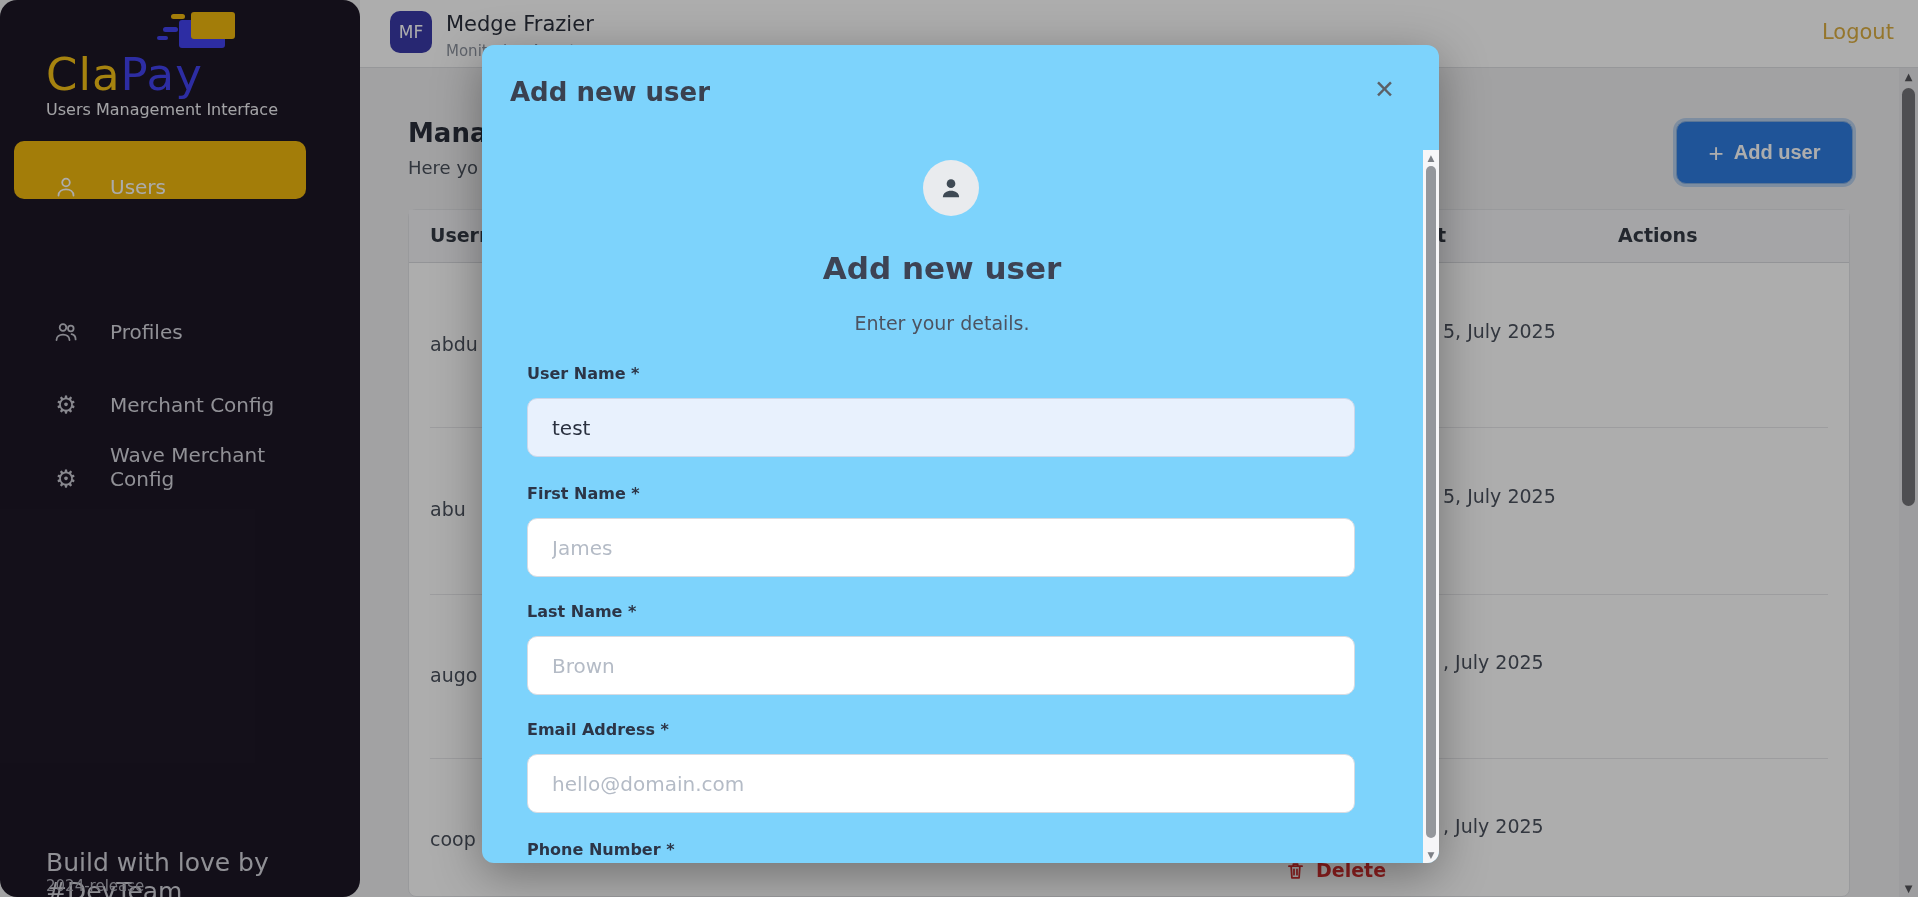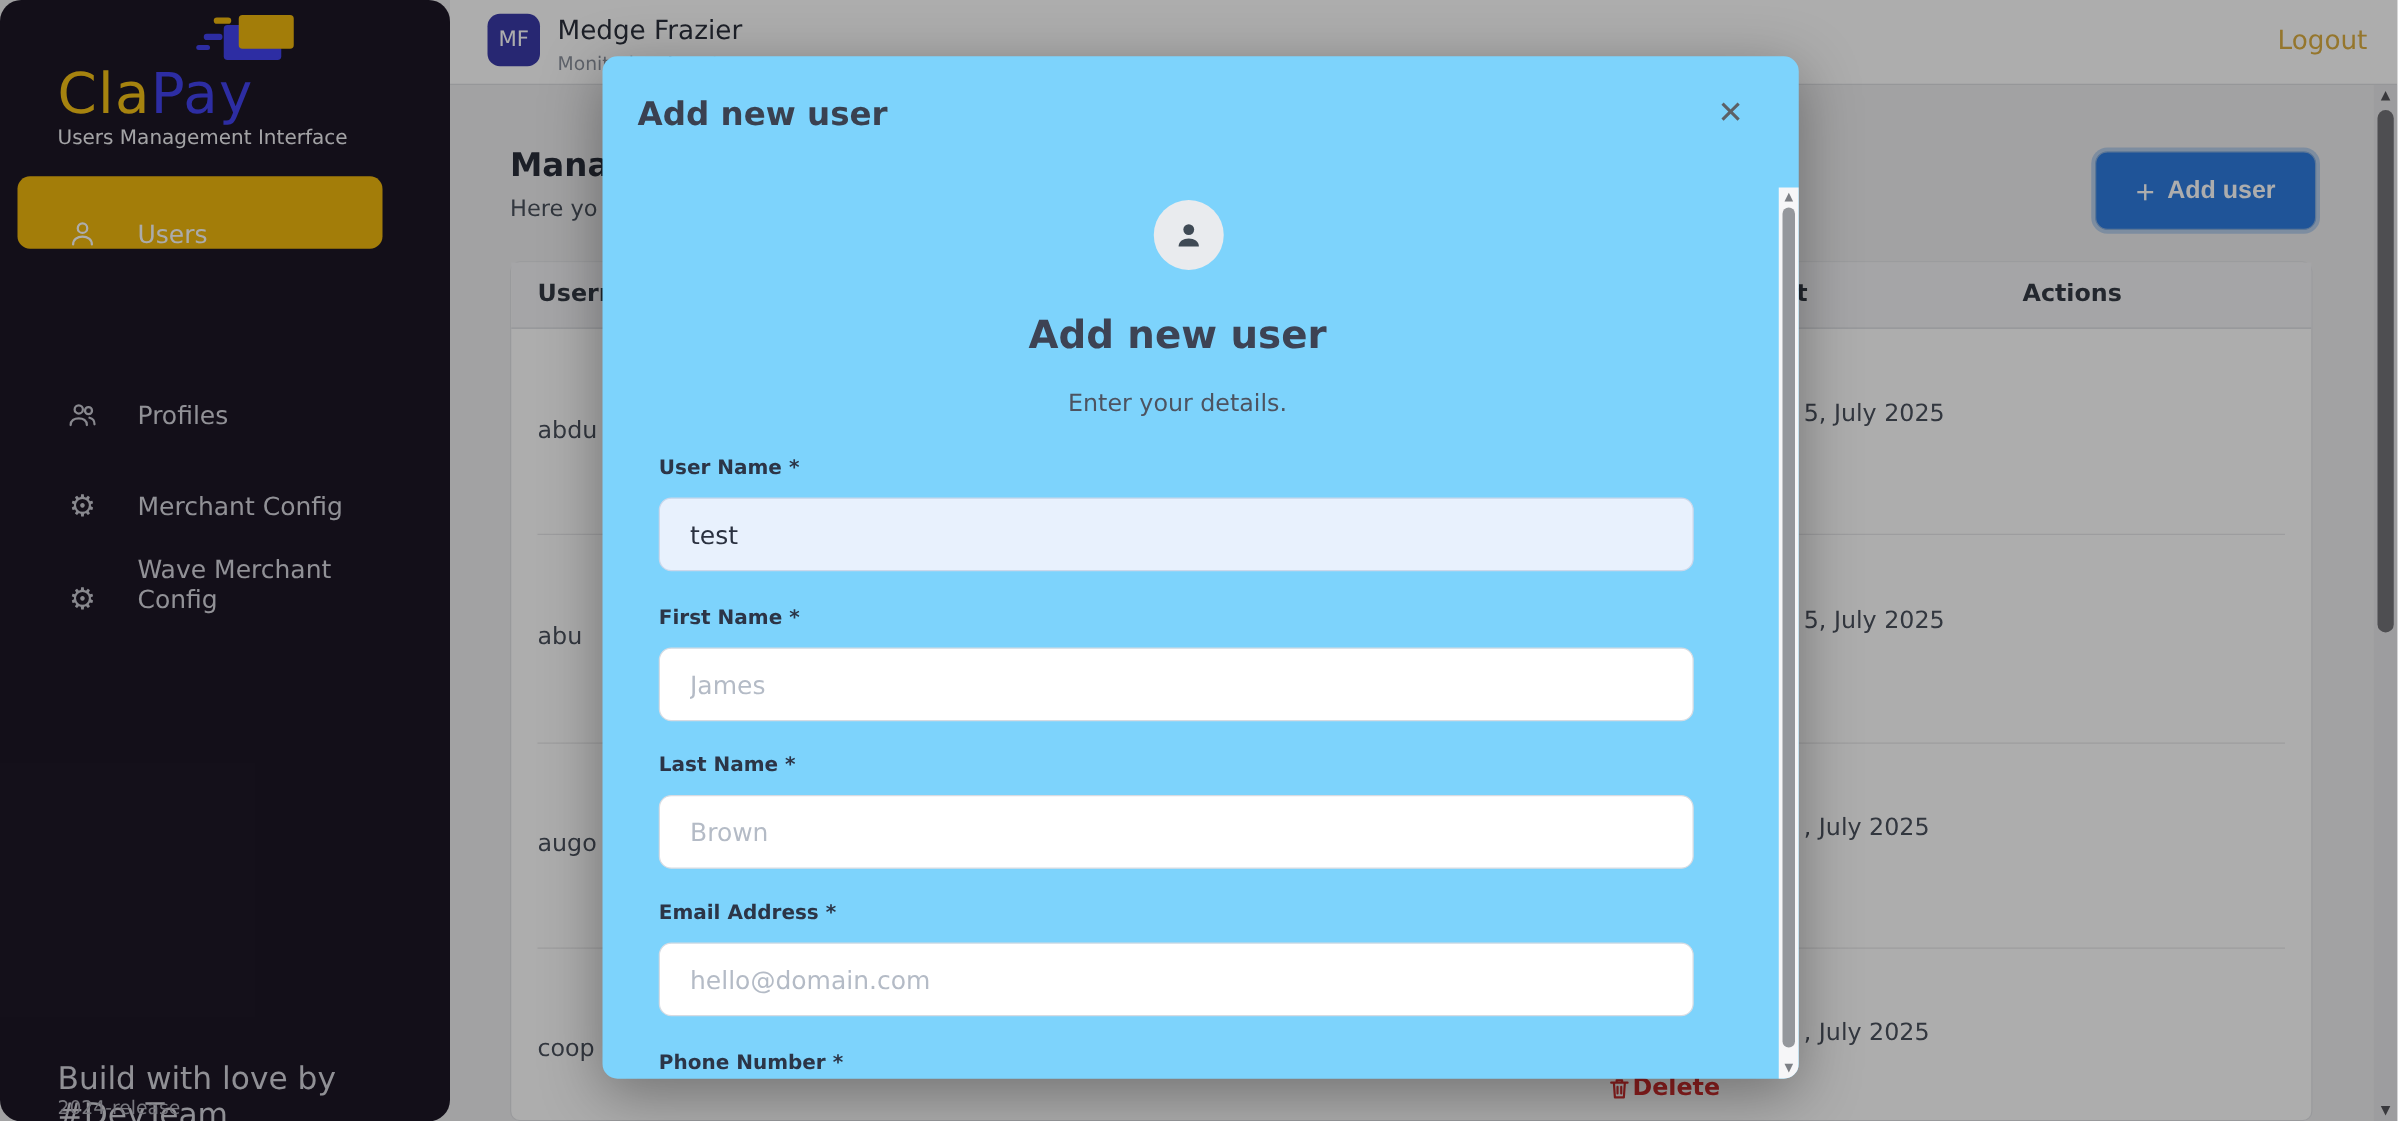--- a/index.html
+++ b/index.html
@@ -34,21 +34,21 @@
   .main { position:absolute; left:360px; top:68px; width:1539px; height:829px; background:#efeff1; z-index:1; }
   .page-heading { position:absolute; left:48px; top:50px; font-size:26px; font-weight:700; color:#2a2f3a; }
   .page-sub { position:absolute; left:48px; top:89px; font-size:18px; color:#4a515c; }
   .add-user-btn { position:absolute; left:1316px; top:53px; width:177px; height:63px; background:#2f7de0; border:1px solid #87aede; box-shadow:0 0 0 3px #b9d0ec; border-radius:10px; color:#ffffff; font-size:20px; font-weight:600; display:flex; align-items:center; justify-content:center; gap:10px; cursor:pointer; }
   .add-user-btn .plus { font-size:26px; font-weight:400; line-height:1; }
   .table-card { position:absolute; left:48px; top:141px; width:1442px; height:688px; background:#ffffff; border:1px solid #e2e3e6; border-radius:8px; }
   .thead { position:absolute; left:49px; top:142px; width:1440px; height:53px; background:#f3f4f6; border-bottom:1px solid #d9dbdf; }
   .th { position:absolute; font-size:19px; font-weight:600; color:#343a45; top:156px; }
   .row-sep { position:absolute; left:70px; width:1398px; height:1px; background:#e7e8ea; }
   .cell { position:absolute; font-size:19px; color:#4b515d; }
-  .action { position:absolute; left:1285px; display:flex; align-items:center; font-size:19px; font-weight:600; cursor:pointer; }
+  .action { position:absolute; left:1285px; display:flex; align-items:center; gap:10px; font-size:19px; font-weight:600; cursor:pointer; }
   .action svg { width:21px; height:21px; fill:none; stroke-width:2; stroke-linecap:round; stroke-linejoin:round; }
   .action.edit { color:#3d6ff2; } .action.edit svg { stroke:#3d6ff2; }
   .action.delete { color:#d32f2f; } .action.delete svg { stroke:#d32f2f; }
 
   
   .page-scrollbar { position:absolute; left:1899px; top:68px; width:19px; height:829px; background:#e8e8ea; z-index:1; }
   .sb-arrow { position:absolute; left:0; width:100%; text-align:center; font-size:10px; color:#55555a; }
   .page-thumb { position:absolute; left:3px; top:20px; width:13px; height:418px; background:#737378; border-radius:7px; cursor:pointer; }
 
   

